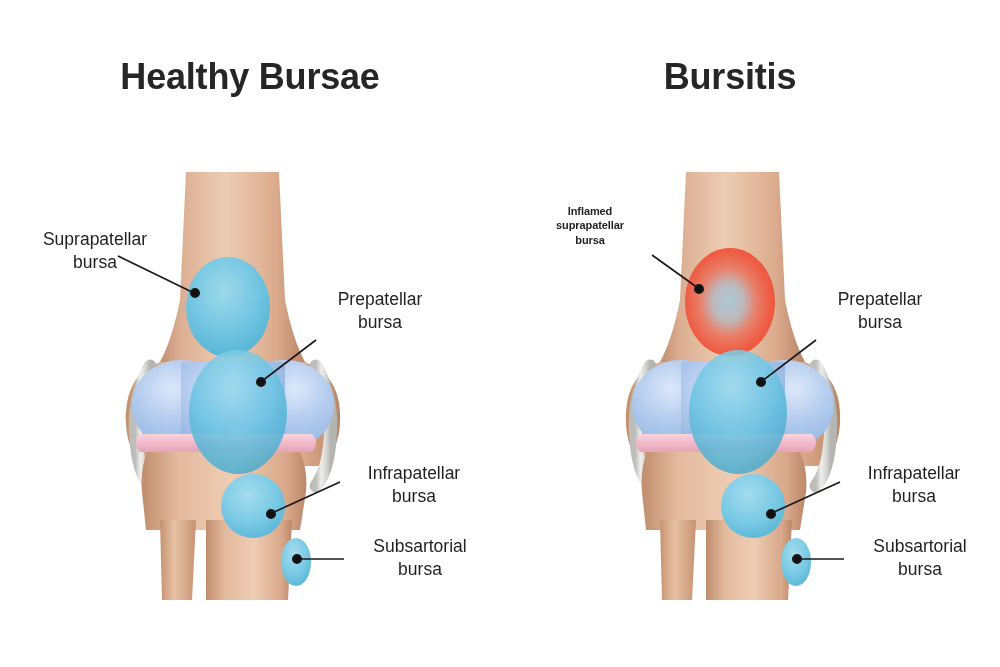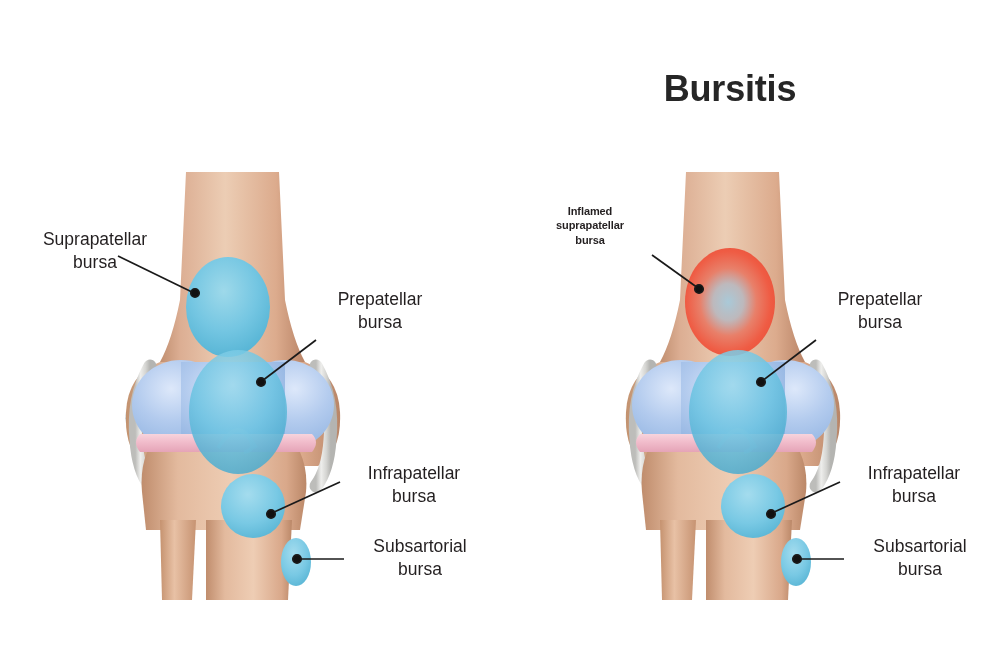--- a/index.html
+++ b/index.html
@@ -26,20 +26,21 @@
   svg{display:block;}
   .art{position:absolute;top:0;left:0;}
 </style>
 </head>
 <body>
 
 <div id="figure">
 
   <div class="panel" id="panel-healthy">
 
+    <div class="panel-title">Healthy Bursae</div>
 
     <svg class="art" width="500" height="667" viewBox="0 0 500 667">
       <defs>
         <linearGradient id="hBoneShaft" x1="0" y1="0" x2="1" y2="0">
           <stop offset="0%" stop-color="#c18f70"></stop>
           <stop offset="14%" stop-color="#dcae93"></stop>
           <stop offset="45%" stop-color="#eccdb4"></stop>
           <stop offset="80%" stop-color="#dcab8d"></stop>
           <stop offset="100%" stop-color="#b98467"></stop>
         </linearGradient>
@@ -148,21 +149,21 @@
     <div class="label" style="left:310px;top:288px;width:140px;">Prepatellar
 bursa</div>
     <div class="label" style="left:340px;top:462px;width:148px;">Infrapatellar
 bursa</div>
     <div class="label" style="left:348px;top:535px;width:144px;">Subsartorial
 bursa</div>
   </div>
 
   <div class="panel" id="panel-bursitis">
 
-    <div class="panel-title" style="left:-20px;margin-top:12px;">Bursitis</div>
+    <div class="panel-title" style="left:-20px;">Bursitis</div>
 
     <svg class="art" width="500" height="667" viewBox="0 0 500 667">
       <defs>
         <linearGradient id="bBoneShaft" x1="0" y1="0" x2="1" y2="0">
           <stop offset="0%" stop-color="#c18f70"></stop>
           <stop offset="14%" stop-color="#dcae93"></stop>
           <stop offset="45%" stop-color="#eccdb4"></stop>
           <stop offset="80%" stop-color="#dcab8d"></stop>
           <stop offset="100%" stop-color="#b98467"></stop>
         </linearGradient>

